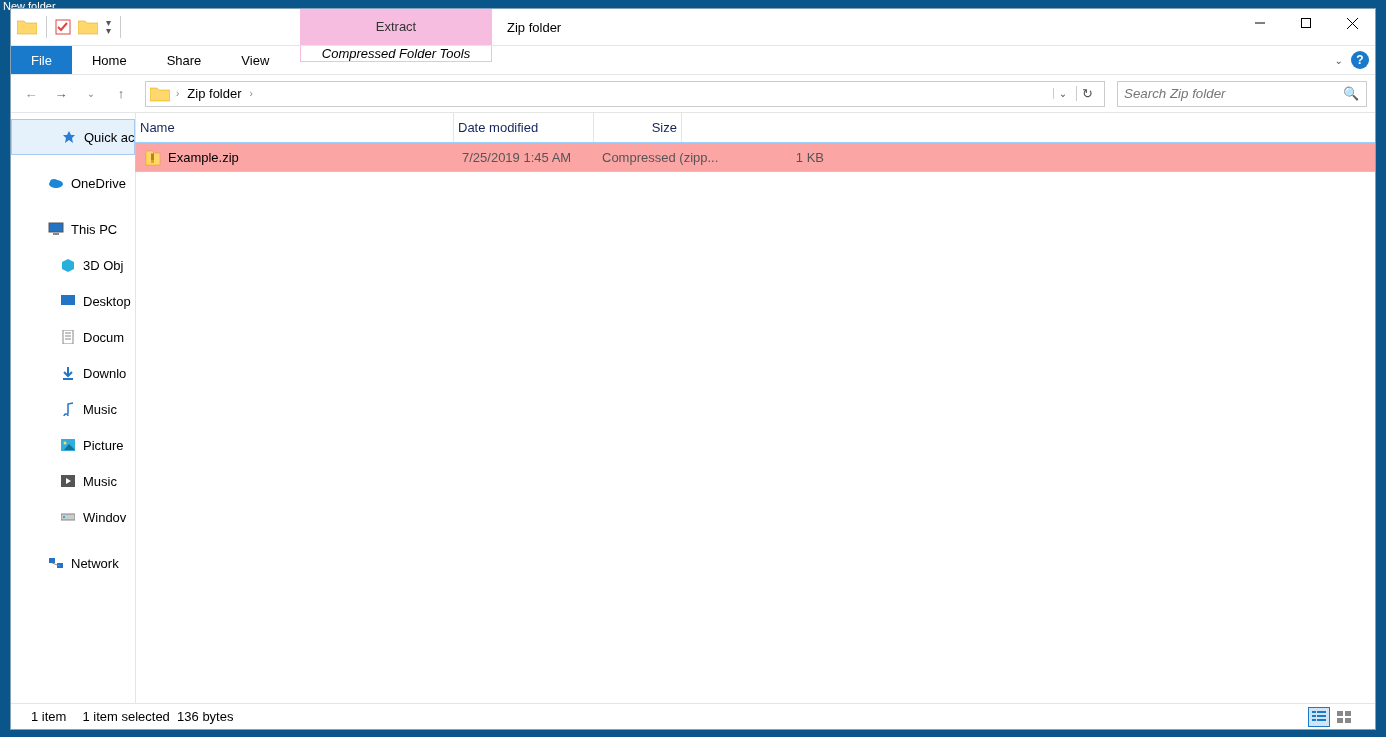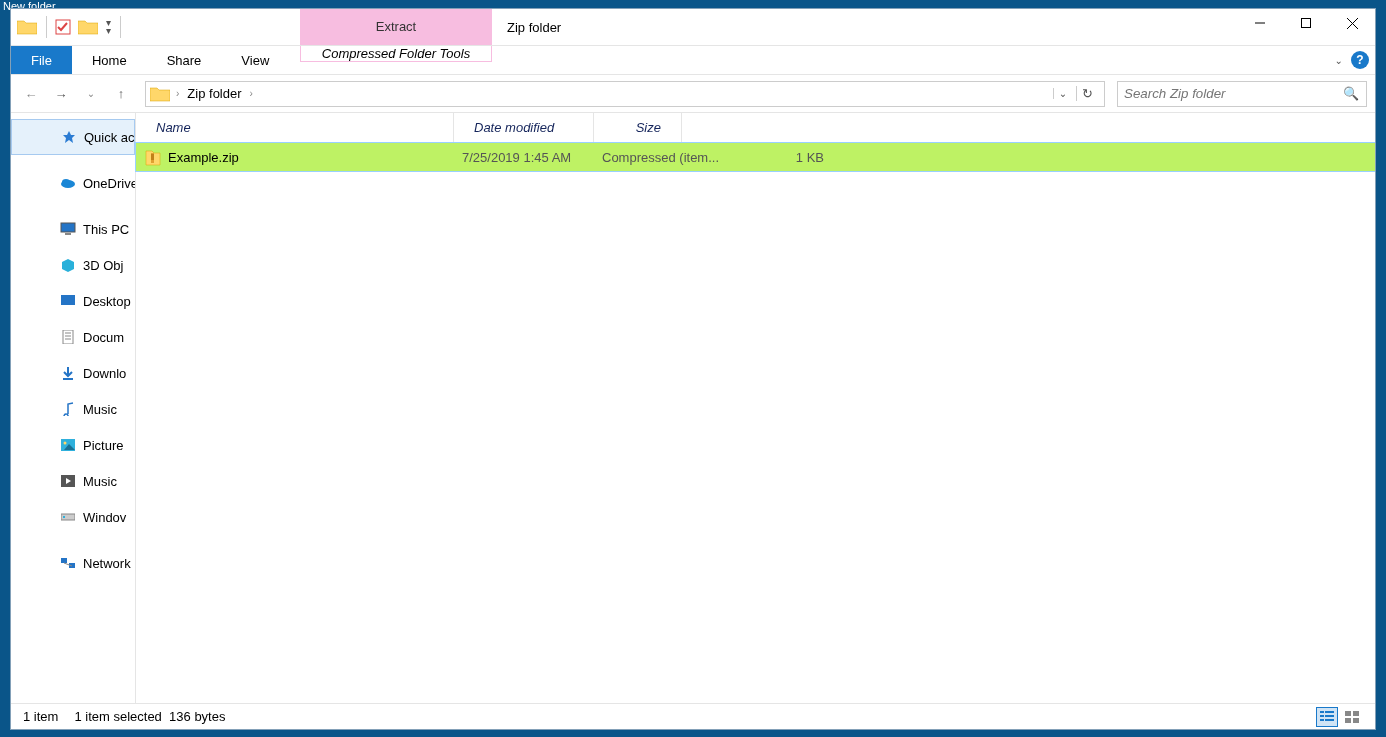--- a/index.html
+++ b/index.html
@@ -259,21 +259,21 @@
     .tree-item {
       display: flex;
       align-items: center;
       height: 36px;
       padding-left: 8px;
       gap: 6px;
       cursor: pointer;
       white-space: nowrap;
       overflow: hidden;
     }
-    .tree-item.indent { padding-left: 20px; margin-left: 28px; }
+    .tree-item.indent { padding-left: 36px; }
     .tree-item.indent2 { padding-left: 48px; }
     .tree-item.selected {
       background: #e5f1fb;
       border: 1px solid #a6caf0;
     }
     .tree-spacer { height: 10px; }
     .tree-icon {
       width: 18px;
       height: 18px;
       display: flex;
@@ -289,49 +289,48 @@
     .columns {
       height: 30px;
       display: flex;
       align-items: center;
       border-bottom: 1px solid #e5e5e5;
       color: #15255b;
       font-size: 13px;
       user-select: none;
     }
     .col {
-      padding: 0 20px;
+      padding: 0 4px;
       border-right: 1px solid #e5e5e5;
       height: 100%;
       display: flex;
       align-items: center;
       cursor: pointer;
       position: relative;
-      font-style: italic;
     }
     .col-name { width: 318px; }
     .col-date { width: 140px; text-align: center; }
     .col-type { width: 150px; }
     .col-size { width: 88px; justify-content: flex-end; }
     .sort-indicator {
       position: absolute;
       left: 50%;
       top: -8px;
       transform: translateX(-50%);
       font-size: 8px;
       color: #555;
     }
     .file-row {
       height: 28px;
       display: flex;
       align-items: center;
       font-size: 13px;
     }
     .file-row.selected {
-      background: #bef264;
+      background: #fca5a5;
       outline: 1px solid #99d1ff;
     }
     .cell { padding: 0 8px; }
     .cell-name {
       width: 318px;
       display: flex;
       align-items: center;
       gap: 6px;
       color: #000;
     }
@@ -343,21 +342,21 @@
       height: 18px;
       display: flex;
       align-items: center;
       justify-content: center;
     }
     .statusbar {
       height: 26px;
       border-top: 1px solid #e5e5e5;
       display: flex;
       align-items: center;
-      padding: 0 12px;
+      padding: 0 20px;
       font-size: 13px;
       gap: 16px;
     }
     .status-right {
       margin-left: auto;
       display: flex;
       gap: 3px;
     }
     .view-btn {
       width: 22px;
@@ -592,21 +591,21 @@
                 <path d="M1 3 h6 l2 2 h6 v12 h-14 z" fill="#ffd76a" stroke="#d9a300" stroke-width="0.5"></path>
                 <rect x="6" y="5" width="3" height="10" fill="#e0a030"></rect>
                 <line x1="6" y1="7" x2="9" y2="7" stroke="#a06000"></line>
                 <line x1="6" y1="9" x2="9" y2="9" stroke="#a06000"></line>
                 <line x1="6" y1="11" x2="9" y2="11" stroke="#a06000"></line>
               </svg>
           </span>
           <span>Example.zip</span>
         </div>
         <div class="cell cell-date">7/25/2019 1:45 AM</div>
-        <div class="cell cell-type">Compressed (item...</div>
+        <div class="cell cell-type">Compressed (zipp...</div>
         <div class="cell cell-size">1 KB</div>
       </div>
     </div>
   </div>
 
   <div class="statusbar">
     <span>1 item</span>
     <span><span>1 item selected</span>&nbsp;&nbsp;<span>136 bytes</span></span>
     <div class="status-right">
       <div class="view-btn active">

